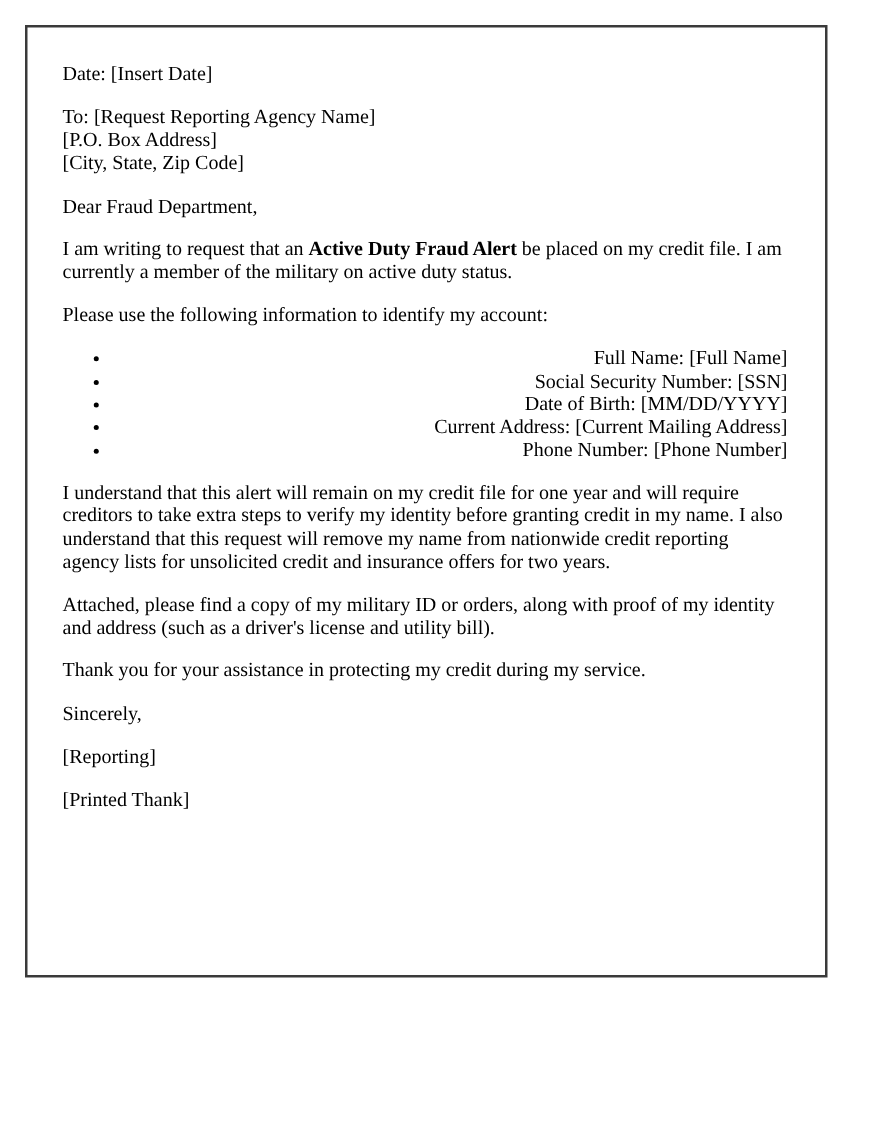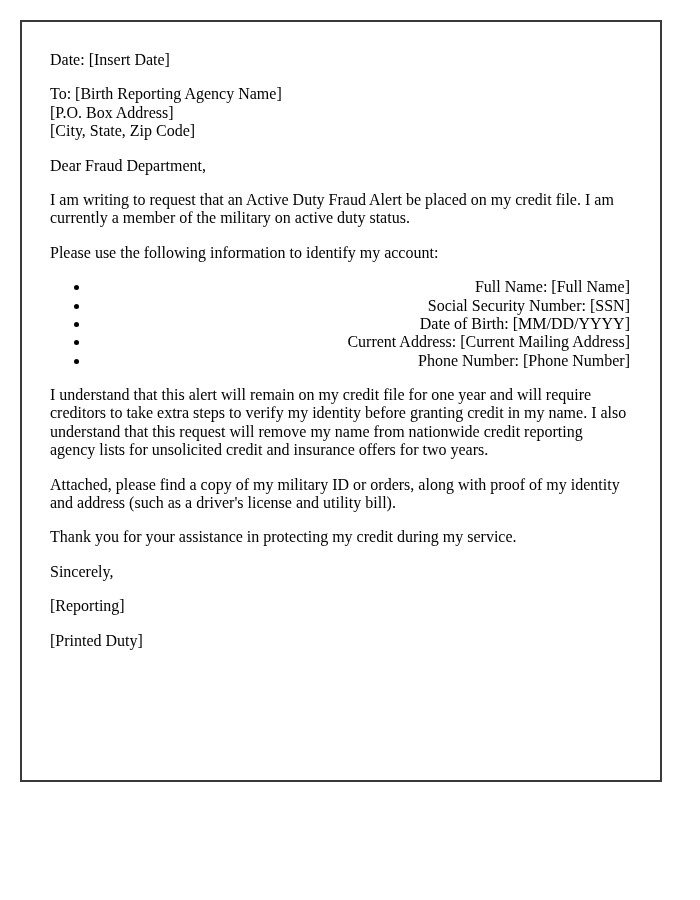--- a/index.html
+++ b/index.html
@@ -37,32 +37,32 @@
     margin: 16px 0;
     padding-left: 40px;
     list-style-type: disc;
   }
   .letter-box li {
     margin: 0;
     padding: 0;
     text-align: right;
   }
   .bold-phrase {
-    font-weight: normal;
+    font-weight: bold;
   }
 </style>
 </head>
 <body>
 
 <div class="page">
   <div class="letter-box">
 
     <p>Date: [Insert Date]</p>
 
-    <p><span>To: [Birth Reporting Agency Name]</span><br><span>[P.O. Box Address]</span><br><span>[City, State, Zip Code]</span></p>
+    <p><span>To: [Request Reporting Agency Name]</span><br><span>[P.O. Box Address]</span><br><span>[City, State, Zip Code]</span></p>
 
 
     <p>Dear Fraud Department,</p>
 
     <p><span>I am writing to request that an </span><span class="bold-phrase">Active Duty Fraud Alert</span><span> be placed on my credit file. I am currently a member of the military on active duty status.</span></p>
 
     <p>Please use the following information to identify my account:</p>
 
     <ul>
       <li>Full Name: [Full Name]</li>
@@ -75,16 +75,16 @@
     <p>I understand that this alert will remain on my credit file for one year and will require creditors to take extra steps to verify my identity before granting credit in my name. I also understand that this request will remove my name from nationwide credit reporting agency lists for unsolicited credit and insurance offers for two years.</p>
 
     <p>Attached, please find a copy of my military ID or orders, along with proof of my identity and address (such as a driver's license and utility bill).</p>
 
     <p>Thank you for your assistance in protecting my credit during my service.</p>
 
     <p>Sincerely,</p>
 
     <p>[Reporting]</p>
 
-    <p>[Printed Duty]</p>
+    <p>[Printed Thank]</p>
 
   </div>
 </div>
 
 </body></html>

